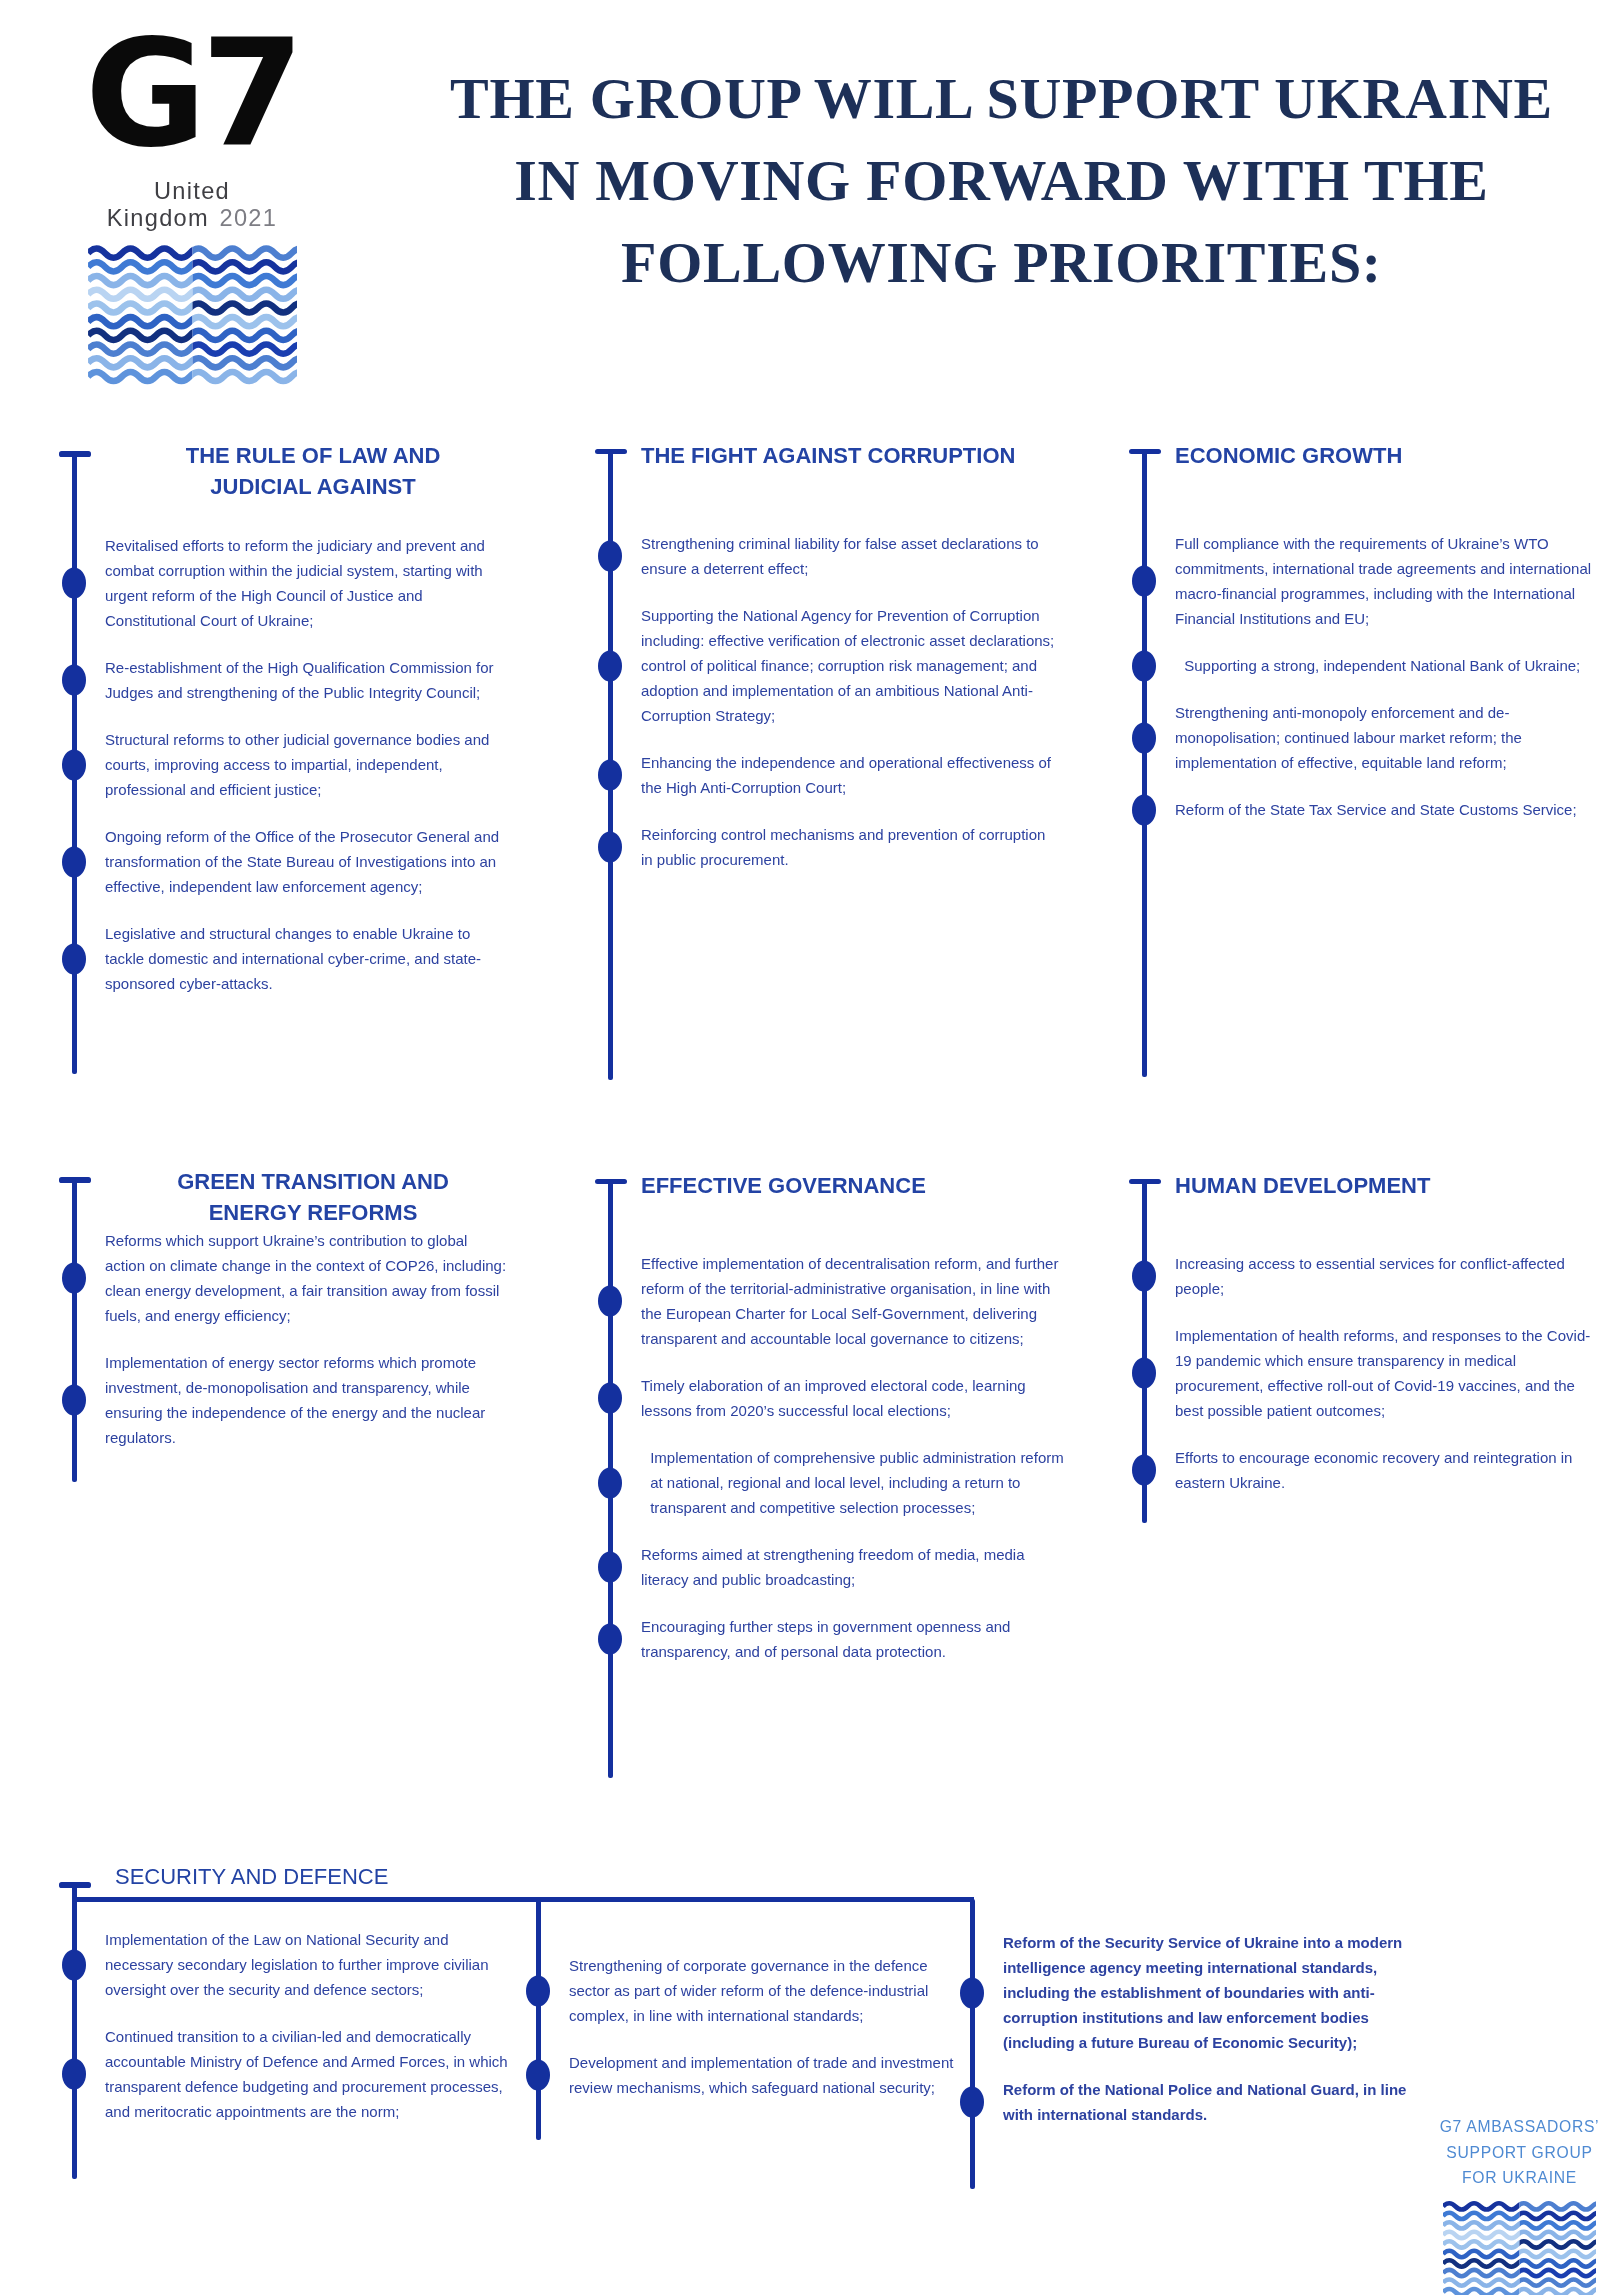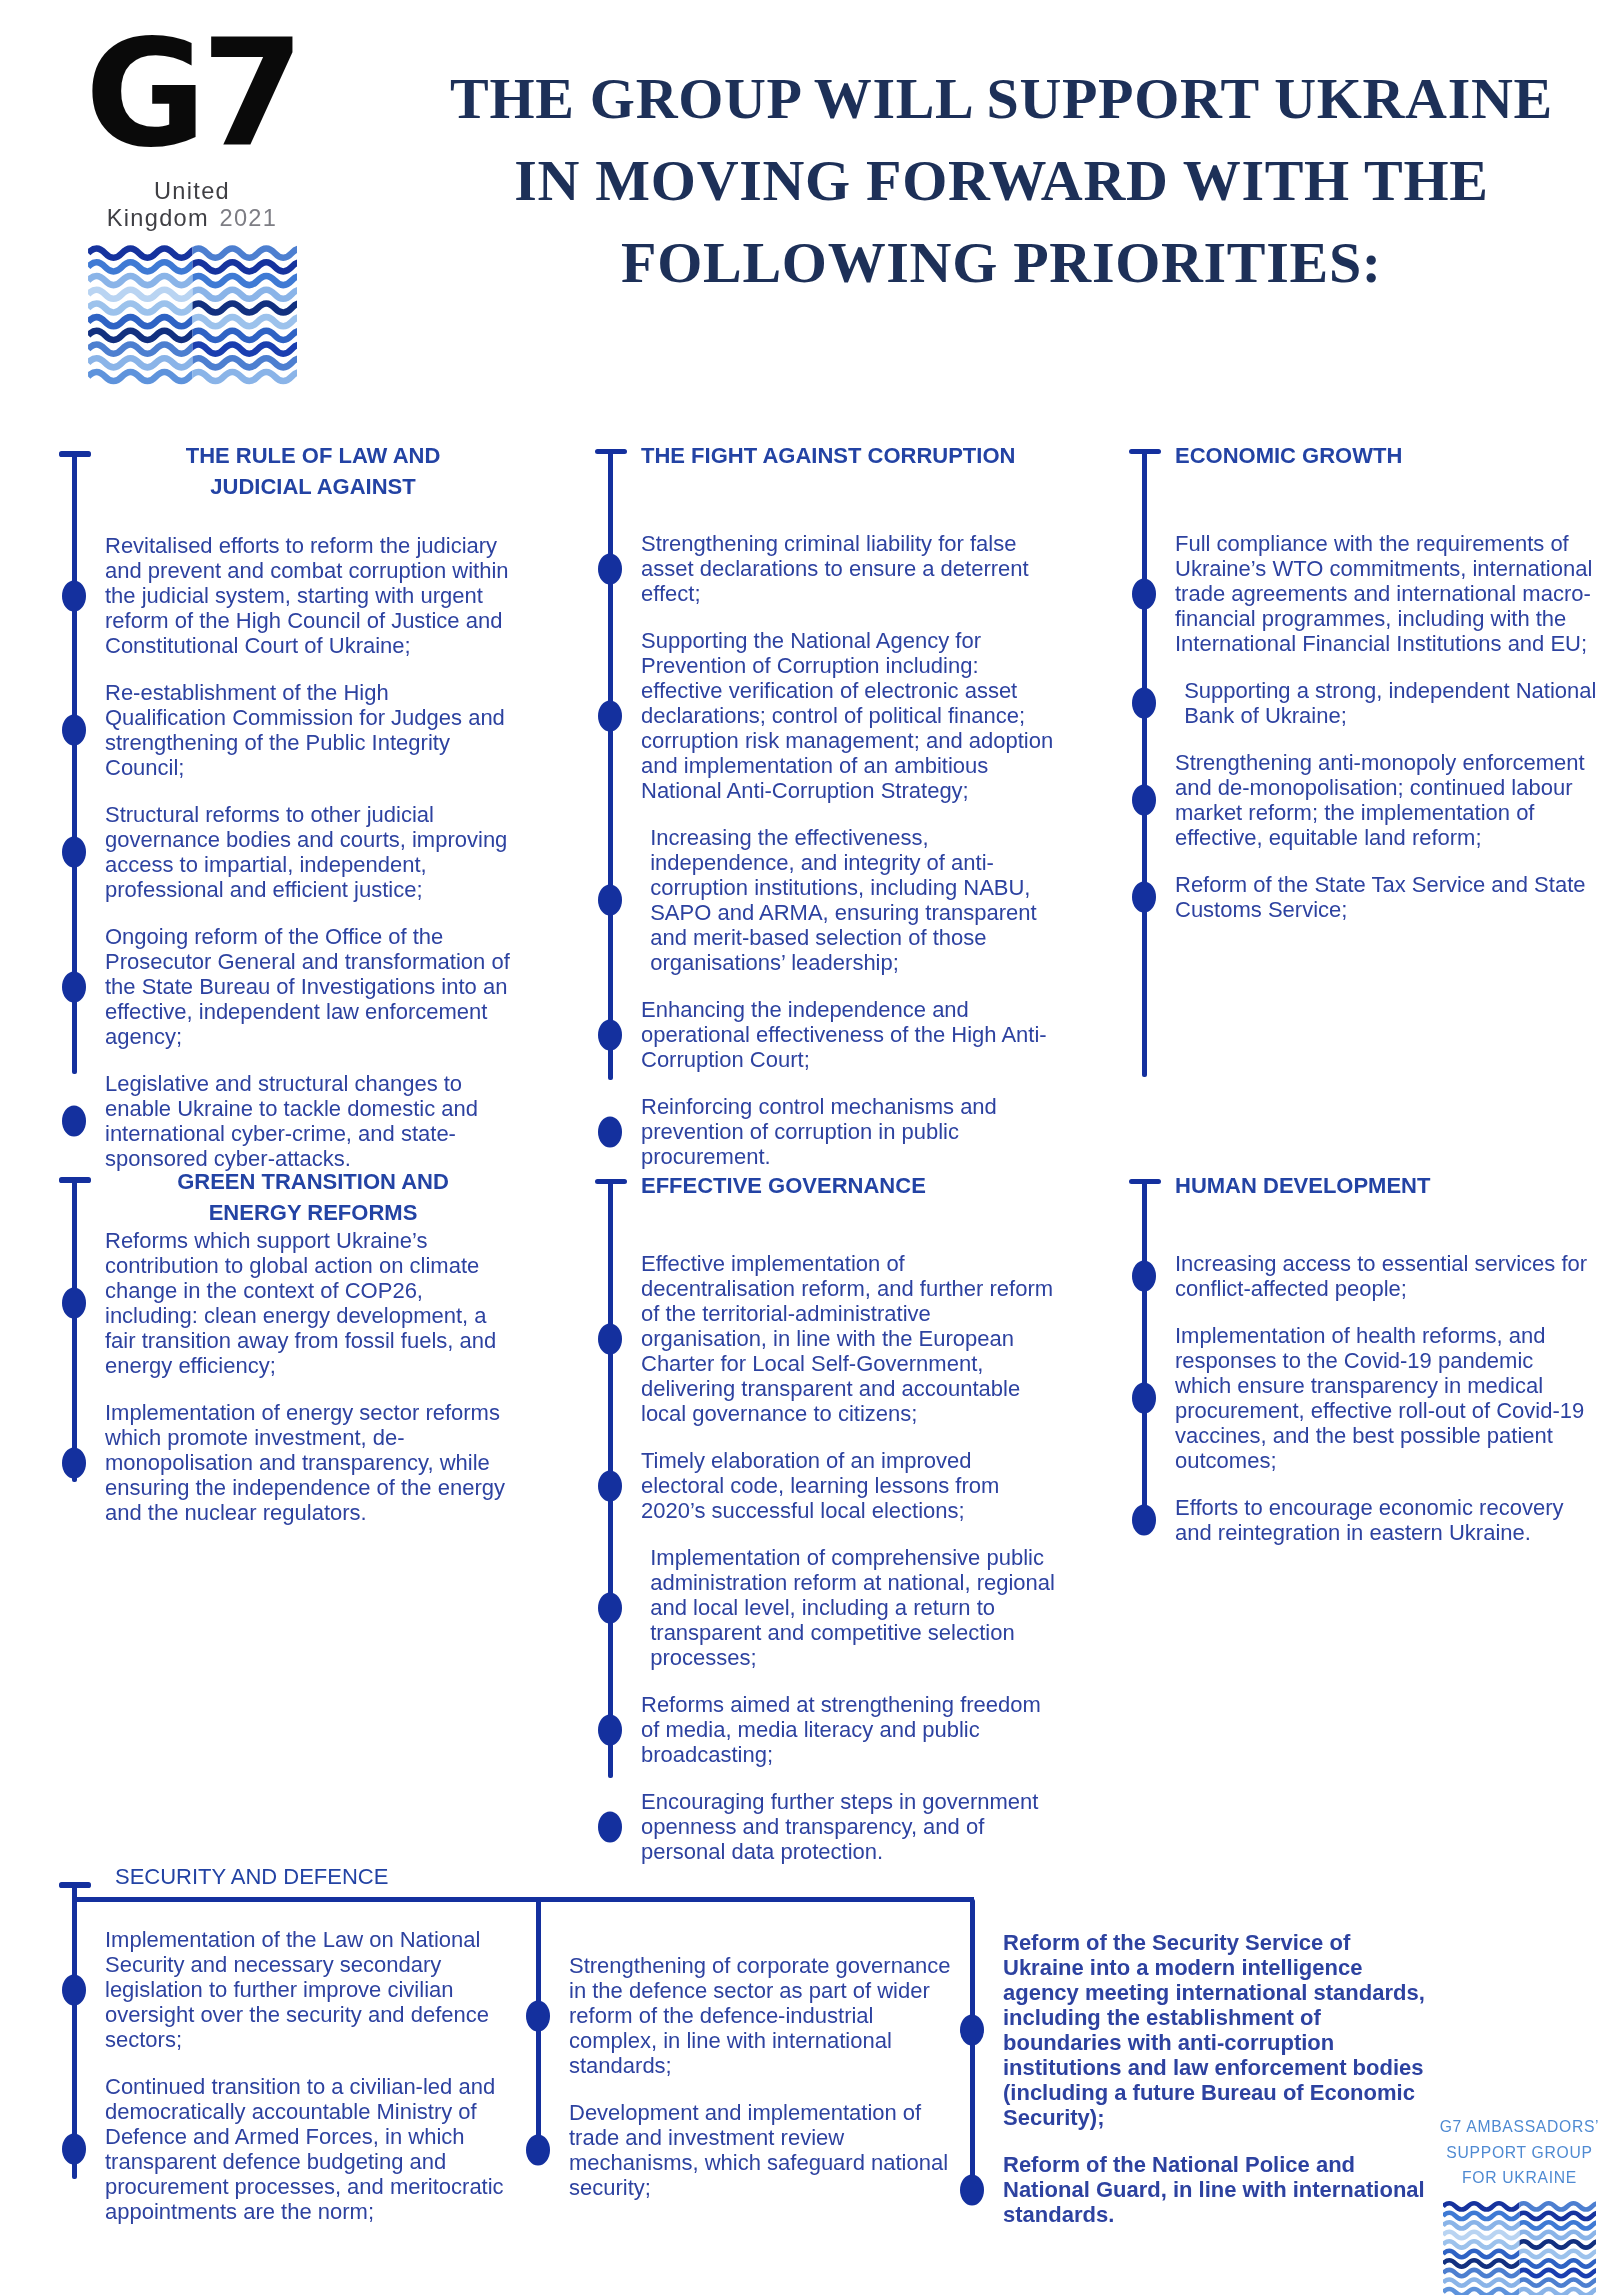--- a/index.html
+++ b/index.html
@@ -31,21 +31,21 @@
   .sec-title {
     font-size:22px; font-weight:bold; color:#2343a4; line-height:31px; padding-left:42px;
   }
   .sec-title.two-line { text-align:center; white-space:pre-line; }
   .rail { position:absolute; left:9.2px; width:4.6px; background:#14309e; border-radius:2px; }
   .rail.cap::before {
     content:""; position:absolute; top:-0.7px; left:-13.7px; width:32px; height:5.9px;
     background:#14309e; border-radius:2.6px;
   }
   .bullets { padding-left:42px; }
-  .bullet { position:relative; font-size:22px; line-height:25px; color:#2d42a0; margin-bottom:22px; width:419px; }
+  .bullet { position:relative; font-size:15px; line-height:25px; color:#2d42a0; margin-bottom:22px; width:419px; }
   .bullet:last-child { margin-bottom:0; }
   .bullet .dot {
     position:absolute; left:-43px; top:50%; transform:translateY(-50%);
     width:24px; height:31px; background:#14309e; border-radius:50%;
   }
   .indent { padding-left:9.2px; }
   .w600 .bullet { width:393px; }
   .w620 .bullet { width:406px; }
   .w660 .bullet { width:432px; }
 
@@ -128,21 +128,20 @@
       <div class="bullet"><span class="dot"></span><span>Legislative and structural changes to enable Ukraine to tackle domestic and international cyber-crime, and state-sponsored cyber-attacks.</span></div>
     </div>
   </div>
 
   <div class="section" style="left:599px; top:440px;">
     <div class="rail cap" style="top:9.2px; height:631px;"></div>
     <div class="sec-title">THE FIGHT AGAINST CORRUPTION</div>
     <div class="bullets" style="margin-top:60px;">
       <div class="bullet"><span class="dot"></span><span>Strengthening criminal liability for false asset declarations to ensure a deterrent effect;</span></div>
       <div class="bullet"><span class="dot"></span><span>Supporting the National Agency for Prevention of Corruption including: effective verification of electronic asset declarations; control of political finance; corruption risk management; and adoption and implementation of an ambitious National Anti-Corruption Strategy;</span></div>
-      <div class="bullet indent"><span class="dot"></span><span>Increasing the effectiveness, independence, and integrity of anti-corruption institutions, including NABU, SAPO and ARMA, ensuring transparent and merit-based selection of those organisations’ leadership;</span></div>
       <div class="bullet"><span class="dot"></span><span>Enhancing the independence and operational effectiveness of the High Anti-Corruption Court;</span></div>
       <div class="bullet"><span class="dot"></span><span>Reinforcing control mechanisms and prevention of corruption in public procurement.</span></div>
     </div>
   </div>
 
   <div class="section" style="left:1133px; top:440px;">
     <div class="rail cap" style="top:9.2px; height:628px;"></div>
     <div class="sec-title">ECONOMIC GROWTH</div>
     <div class="bullets" style="margin-top:60px;">
       <div class="bullet"><span class="dot"></span><span>Full compliance with the requirements of Ukraine’s WTO commitments, international trade agreements and international macro-financial programmes, including with the International Financial Institutions and EU;</span></div>

